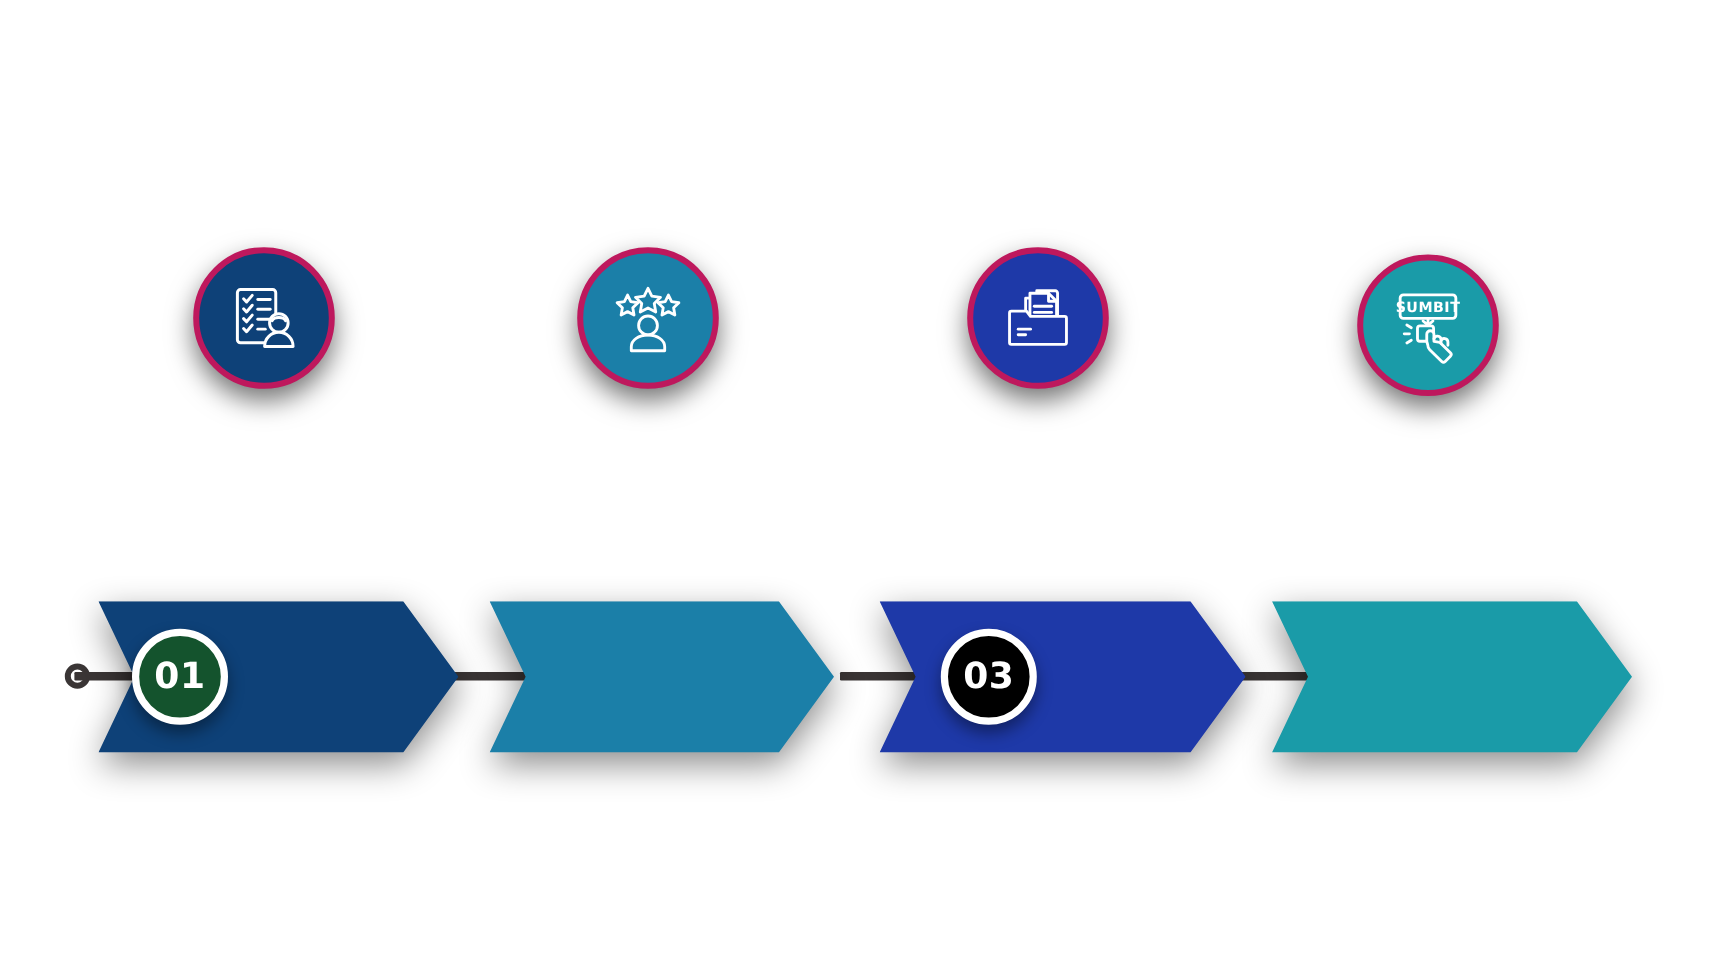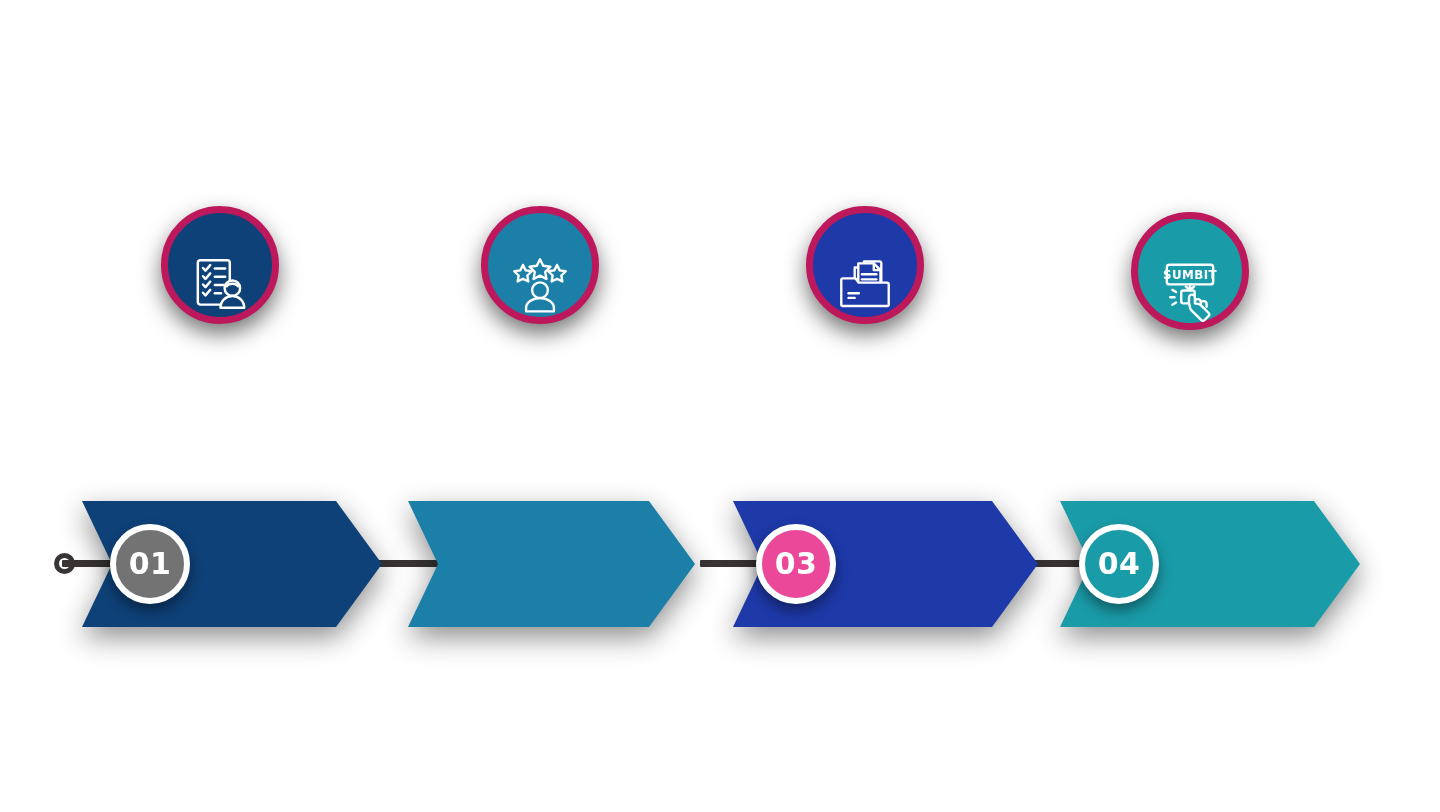--- a/index.html
+++ b/index.html
@@ -22,24 +22,24 @@
     height: 812px;
   }
 
   
   .icon-badge {
     position: absolute;
     width: 118px;
     height: 118px;
     border-radius: 50%;
     box-sizing: border-box;
-    border: 7px solid #be185d;
+    border: 5px solid #be185d;
     box-shadow: 0 10px 22px rgba(0,0,0,0.55);
     display: flex;
-    align-items: flex-end;
+    align-items: center;
     justify-content: center;
   }
   .icon-badge > svg {
     width: 66px;
     height: 66px;
     display: block;
     overflow: visible;
   }
 
   
@@ -186,23 +186,20 @@
       <svg width="305" height="126" viewBox="0 0 305 126">
         <polygon points="30,0 259,0 305,63 259,126 30,126 0,126 30,63 0,0" fill="#1e39a8"></polygon>
       </svg>
     </div>
   <div class="banner" id="banner-3" style="left: 1060px;">
       <svg width="300" height="126" viewBox="0 0 300 126">
         <polygon points="30,0 254,0 300,63 254,126 30,126 0,126 30,63 0,0" fill="#1a9ba8"></polygon>
       </svg>
     </div>
 
-  <div class="num-circle" id="circle-0" style="left: 110px; background: #737373; text-align: right;">
+  <div class="num-circle" id="circle-0" style="left: 110px; background: #14532d; text-align: right;">
     <span class="num-text">01</span>
   </div>
-  <div class="num-circle" id="circle-2" style="left: 756px; background: #ec4899;">
+  <div class="num-circle" id="circle-2" style="left: 784px; background: #000000;">
     <span class="num-text">03</span>
   </div>
-  <div class="num-circle" id="circle-3" style="left: 1079px; background: rgb(26, 155, 168);">
-    <span class="num-text">04</span>
-  </div>
 
 </div>
 
 </body></html>

